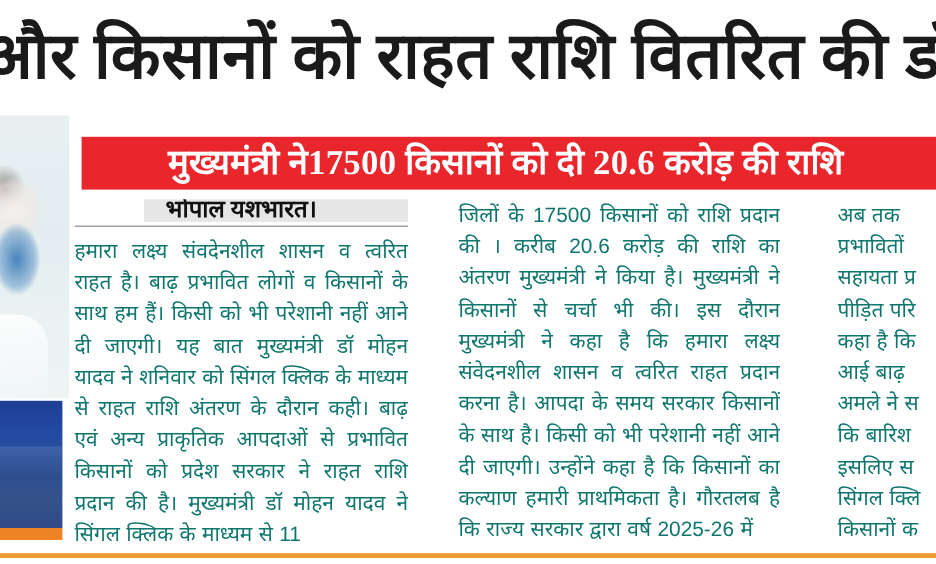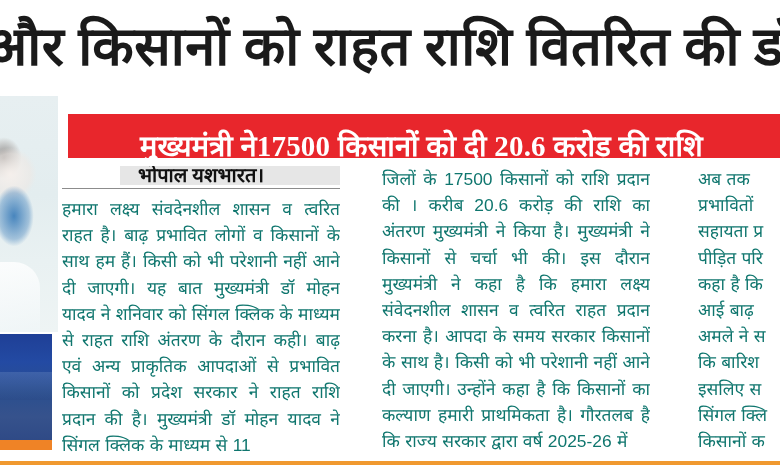--- a/index.html
+++ b/index.html
@@ -105,21 +105,21 @@
     top: 114px;
     width: 720px;
     height: 44px;
     background: #e8262c;
     overflow: hidden;
   }
 
   .red-banner-text {
     position: absolute;
     left: 72px;
-    top: 10px;
+    top: 0;
     height: 44px;
     line-height: 44px;
     white-space: nowrap;
     color: #ffffff;
     font-family: "Liberation Serif", "DejaVu Serif", serif;
     font-weight: 700;
     font-size: 29px;
     letter-spacing: 0.2px;
   }
 

